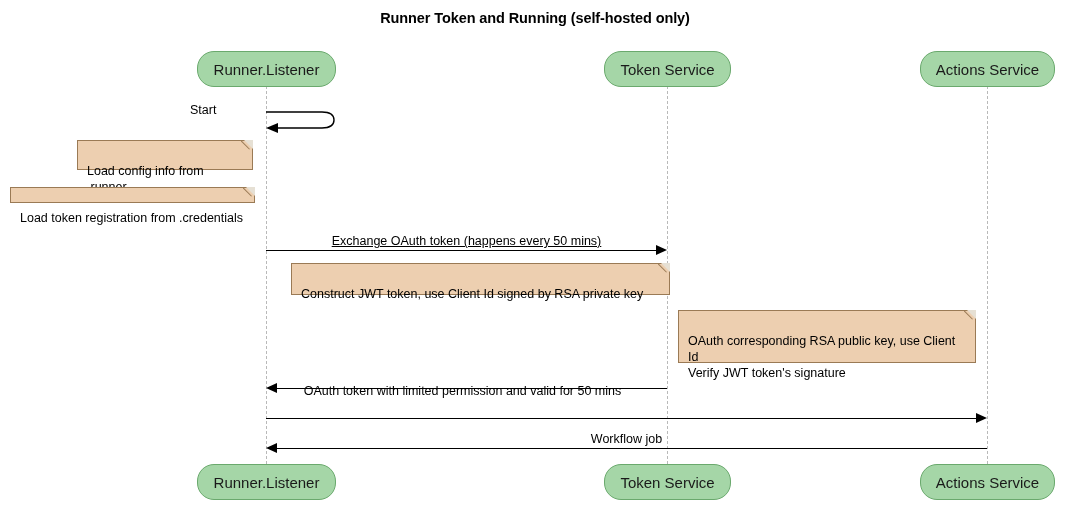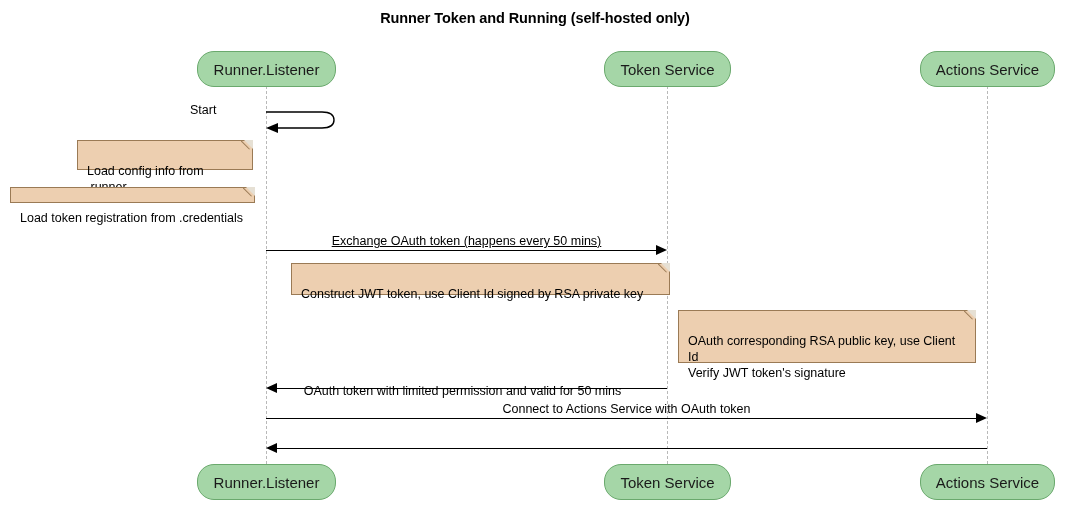--- a/index.html
+++ b/index.html
@@ -181,20 +181,20 @@
     <span>OAuth corresponding RSA public key, use Client Id
 Verify JWT token's signature</span>
     <span class="note-fold"></span>
     <span class="note-fold-edge"></span>
   </div>
 
   <div class="msg-label" style="left:262px; top:372px; width:401px;margin-top:12px;">OAuth token with limited permission and valid for 50 mins</div>
   <div class="msg-line" style="left:277px; top:388px; width:390px;"></div>
   <div class="arrow-head arrow-left" style="left:266px; top:383px;"></div>
 
-  <div class="msg-label" style="left:266px; top:402px; width:721px;">Connect to Actions Service with OAuth token</div>
   <div class="msg-line" style="left:266px; top:418px; width:710px;"></div>
   <div class="arrow-head arrow-right" style="left:976px; top:413px;"></div>
 
+  <div class="msg-label" style="left:266px; top:432px; width:721px;">Workflow job</div>
   <div class="msg-line" style="left:277px; top:448px; width:710px;"></div>
   <div class="arrow-head arrow-left" style="left:266px; top:443px;"></div>
 
 </div>
 
 </body></html>

